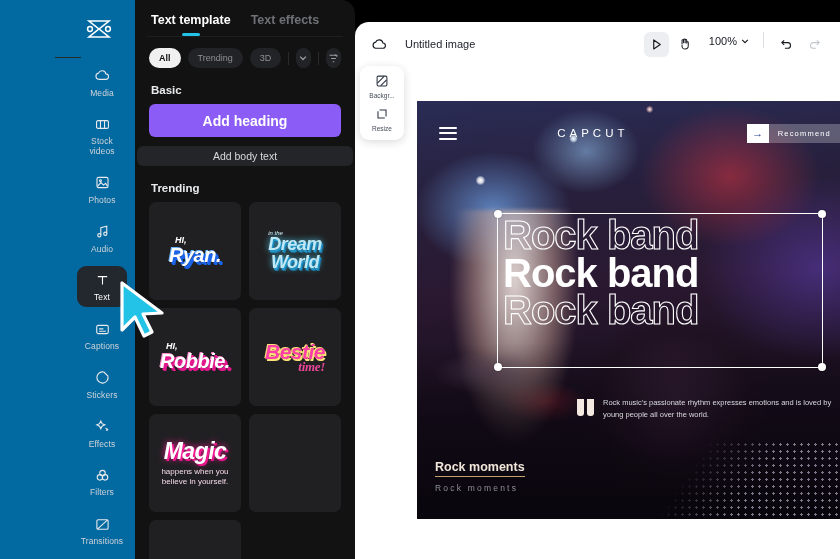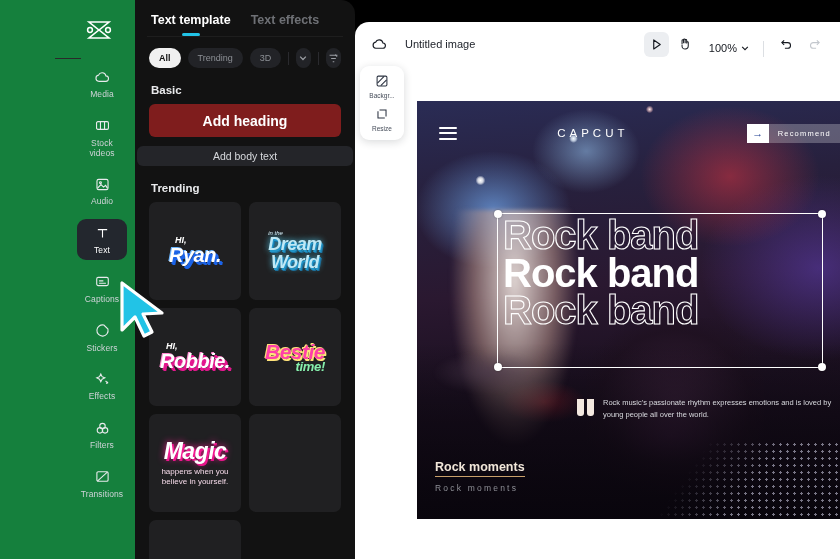--- a/index.html
+++ b/index.html
@@ -7,21 +7,21 @@
     width: 840px; height: 559px;
     overflow: hidden;
     background: #000;
     font-family: "Liberation Sans", sans-serif;
   }
   .app { position: relative; width: 840px; height: 559px; background: #000; }
 
   
   .rail {
     position: absolute; left: 0; top: 0; width: 135px; height: 559px;
-    background: #15803d; display: flex; flex-direction: column; align-items: flex-end;
+    background: #0369a1; display: flex; flex-direction: column; align-items: flex-end;
     padding-right: 8px;
   }
   .logo { width: 56px; height: 44px; display: flex; align-items: center; justify-content: center; margin-top: 8px; }
   .logo svg { display: block; }
   .rail-div { width: 26px; height: 1px; background: #2a2a2a; margin: 6px 46px 4px 0; align-self: flex-end; }
   .rail-items { display: flex; flex-direction: column; align-items: flex-end; width: 100%; }
   .rail-item {
     width: 50px; min-height: 40px; border-radius: 9px;
     display: flex; flex-direction: column; align-items: center; justify-content: center;
     margin-bottom: 8px; padding: 5px 0 4px 0; cursor: pointer;
@@ -52,21 +52,21 @@
   .chip {
     height: 20px; border-radius: 10px; background: #222327; color: #8d9096;
     font-size: 9px; display: flex; align-items: center; justify-content: center;
     padding: 0 10px; cursor: pointer; white-space: nowrap;
   }
   .chip.on { background: #f0f0f0; color: #111; font-weight: bold; }
   .chip-ico { width: 24px; padding: 0; }
   .chip-div { width: 1px; height: 13px; background: #2a2a2e; }
   .sec-title { font-size: 11.5px; font-weight: bold; color: #e9eaec; padding: 16px 16px 8px 16px; }
   .big-btn {
-    margin: 0 14px 9px 14px; height: 33px; border-radius: 6px; background: #7f1d1d;
+    margin: 0 14px 9px 14px; height: 33px; border-radius: 6px; background: #8b5cf6;
     color: #fff; display: flex; align-items: center; justify-content: center;
     font-size: 14px; font-weight: bold; cursor: pointer;
   }
   .small-btn {
     margin: 0 2px; height: 20px; border-radius: 6px; background: #242529;
     color: #d6d8dc; display: flex; align-items: center; justify-content: center;
     font-size: 10.5px; cursor: pointer;
   }
   .grid { display: grid; grid-template-columns: 1fr 1fr; gap: 8px; padding: 0 14px; }
   .card {
@@ -95,35 +95,35 @@
   .t-beauty {
     font-size: 14px; font-weight: bold; font-style: italic; color: #ffd9ef;
     text-shadow: 0 0 5px #ff2fa0, 1px 1px 0 #c2146f; letter-spacing: -.3px;
   }
   .t-bestie {
     font-size: 21px; font-weight: bold; font-style: italic; color: #ff3fa8;
     text-shadow: 0 0 1px #ffe37a, 1.5px 1.5px 0 #ffe37a, -1px -1px 0 #ffe37a;
     letter-spacing: -.5px;
   }
   .t-time {
-    font-size: 13px; font-weight: bold; font-style: italic; color: #86efac;
-    display: block; text-align: right; margin-top: -3px; letter-spacing: -.3px;
+    font-size: 13px; font-weight: bold; font-style: italic; color: #ec4899;
+    display: block; text-align: right; margin-top: -3px; letter-spacing: -.3px; font-family: Liberation Serif, serif;
   }
   .t-magic {
     font-size: 23px; font-weight: bold; font-style: italic; color: #fff;
     text-shadow: 0 0 7px #ff1e97, 2px 2px 0 #e6158a; letter-spacing: -.5px;
   }
   .t-magicsub { font-size: 8px; color: #f4d9e8; line-height: 1.25; margin-top: 3px; }
 
   
   .editor { position: absolute; left: 355px; top: 22px; width: 485px; height: 537px; background: #fff; border-radius: 14px 0 0 0; }
   .topbar { height: 44px; display: flex; align-items: center; padding: 0 13px 0 16px; }
   .cloud-ico { color: #1b1f27; width: 18px; height: 18px; display: flex; align-items: center; }
   .doc-title { font-size: 11px; color: #1b1f27; margin-left: 16px; }
-  .topbar-right { margin-left: auto; display: flex; align-items: flex-end; gap: 4px; }
+  .topbar-right { margin-left: auto; display: flex; align-items: flex-start; gap: 4px; }
   .tb-btn {
     width: 25px; height: 25px; border-radius: 6px; display: flex; align-items: center;
     justify-content: center; cursor: pointer; color: #14181f;
   }
   .tb-btn.sel { background: #eceef1; }
   .zoom-wrap { display: flex; align-items: center; gap: 3px; margin: 0 4px 0 7px; cursor: pointer; }
   .zoom-val { font-size: 11px; color: #14181f; }
   .tb-div { width: 1px; height: 16px; background: #dcdfe3; margin: 0 5px; }
   .undo { color: #14181f; }
   .redo { color: #c3c7cd; }
@@ -248,23 +248,33 @@
       </div>
 
       <div class="rail-item">
         <span class="rail-ico">
           <svg width="17" height="17" viewBox="0 0 20 20" fill="none" stroke="#e8eaed" stroke-width="1.3">
             <rect x="3.5" y="4" width="13" height="12" rx="2"></rect>
             <circle cx="7.6" cy="7.9" r="1.1"></circle>
             <path d="M4.2 14.2l4-4.2 3 3 2.4-2 2.2 3.2"></path>
           </svg>
         </span>
+        <span class="rail-lbl">Photos</span>
+      </div>
+
+      <div class="rail-item">
+        <span class="rail-ico">
+          <svg width="17" height="17" viewBox="0 0 20 20" fill="none" stroke="#e8eaed" stroke-width="1.3">
+            <path d="M8 14V5.4l7-1.6V12"></path>
+              <circle cx="6.3" cy="14.4" r="1.9"></circle>
+              <circle cx="13.3" cy="12.6" r="1.9"></circle>
+          </svg>
+        </span>
         <span class="rail-lbl">Audio</span>
       </div>
-
 
       <div class="rail-item active">
         <span class="rail-ico">
           <svg width="17" height="17" viewBox="0 0 20 20" fill="none" stroke="#ffffff" stroke-width="1.3">
             <path d="M4.5 5.4h11M10 5.4v9.4"></path>
           </svg>
         </span>
         <span class="rail-lbl">Text</span>
       </div>
 

